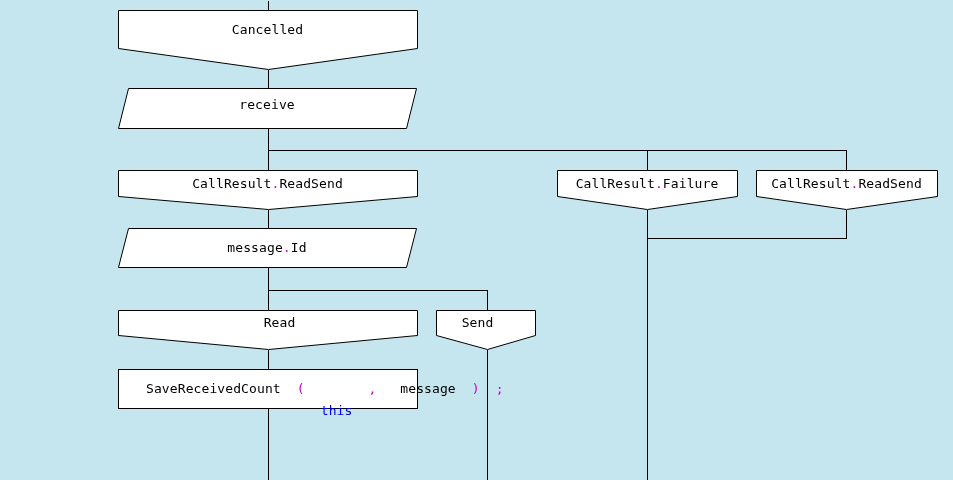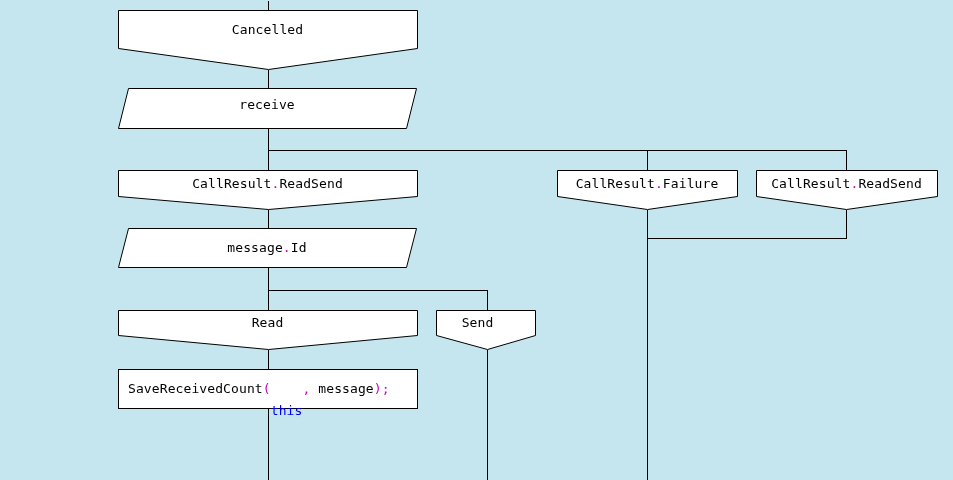--- a/index.html
+++ b/index.html
@@ -38,21 +38,22 @@
     z-index: 2;
     display: flex;
     align-items: center;
     justify-content: center;
     white-space: pre;
     letter-spacing: 0.1px;
     pointer-events: none;
   }
   .label.left-align {
     justify-content: flex-start;
-    padding-left: 10px;
+    padding-left: 28px;
+    gap: 16px;
   }
 </style>
 </head>
 <body style="background: rgb(197, 230, 238);">
 
 <div class="canvas">
 
   <svg width="953" height="480" viewBox="0 0 953 480">
     <g transform="translate(0.5,0.5)">
 
@@ -91,19 +92,19 @@
   <div class="label" style="left:118px; top:88px;  width:298px; height:32px;">receive</div>
 
   <div class="label" style="left:118px; top:170px; width:299px; height:26px;"><span>CallResult</span><span style="color: rgb(200, 0, 200);">.</span><span>ReadSend</span></div>
 
   <div class="label" style="left:557px; top:170px; width:180px; height:26px;"><span>CallResult</span><span style="color: rgb(200, 0, 200);">.</span><span>Failure</span></div>
 
   <div class="label" style="left:756px; top:170px; width:181px; height:26px;"><span>CallResult</span><span style="color: rgb(200, 0, 200);">.</span><span>ReadSend</span></div>
 
   <div class="label" style="left:118px; top:228px; width:298px; height:39px;"><span>message</span><span style="color: rgb(200, 0, 200);">.</span><span>Id</span></div>
 
-  <div class="label" style="left:118px; top:310px; width:299px; height:25px;">Read</div>
+  <div class="label" style="left:118px; top:310px; width:299px; height:25px;padding-left:12px;">Read</div>
 
   <div class="label" style="left:436px; top:310px; width:83px; height:25px;">Send</div>
 
   <div class="label left-align" style="left:118px; top:369px; width:289px; height:39px;"><span>SaveReceivedCount</span><span style="color: rgb(200, 0, 200);">(</span><span style="color: rgb(0, 0, 238); margin-top: 44px;">this</span><span style="color: rgb(200, 0, 200);">,</span><span> message</span><span style="color: rgb(200, 0, 200);">)</span><span style="color: rgb(200, 0, 200);">;</span></div>
 
 </div>
 
 </body></html>

